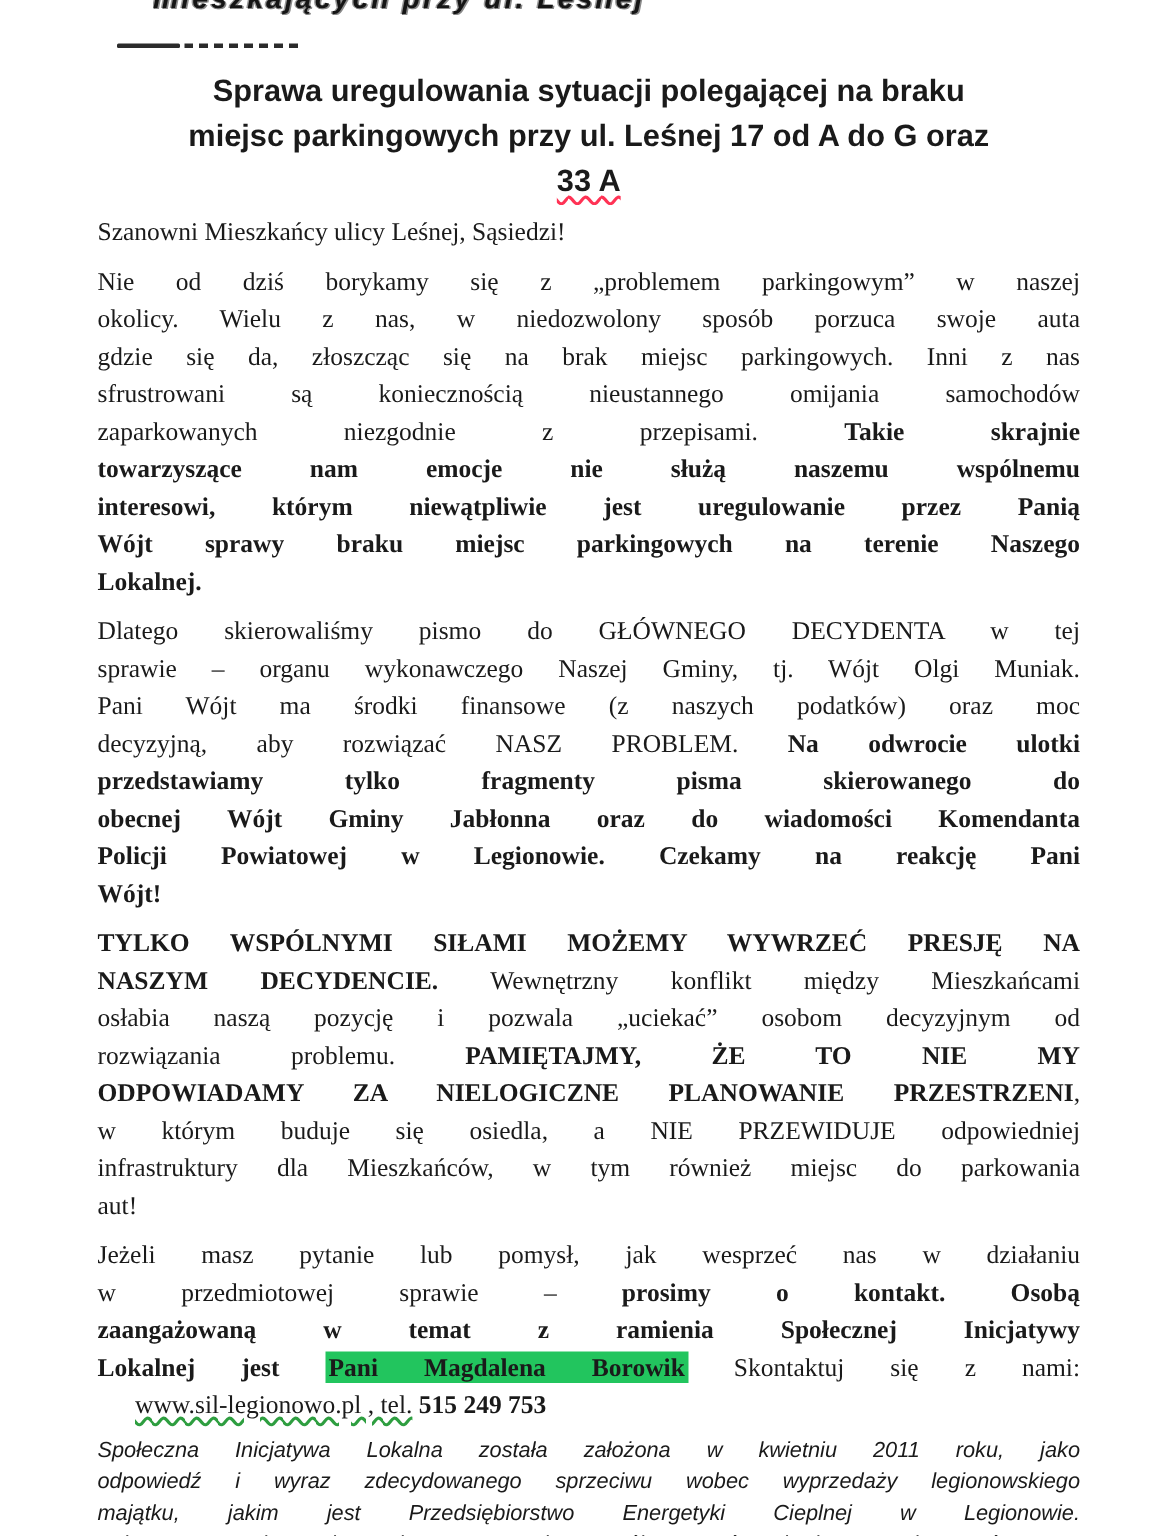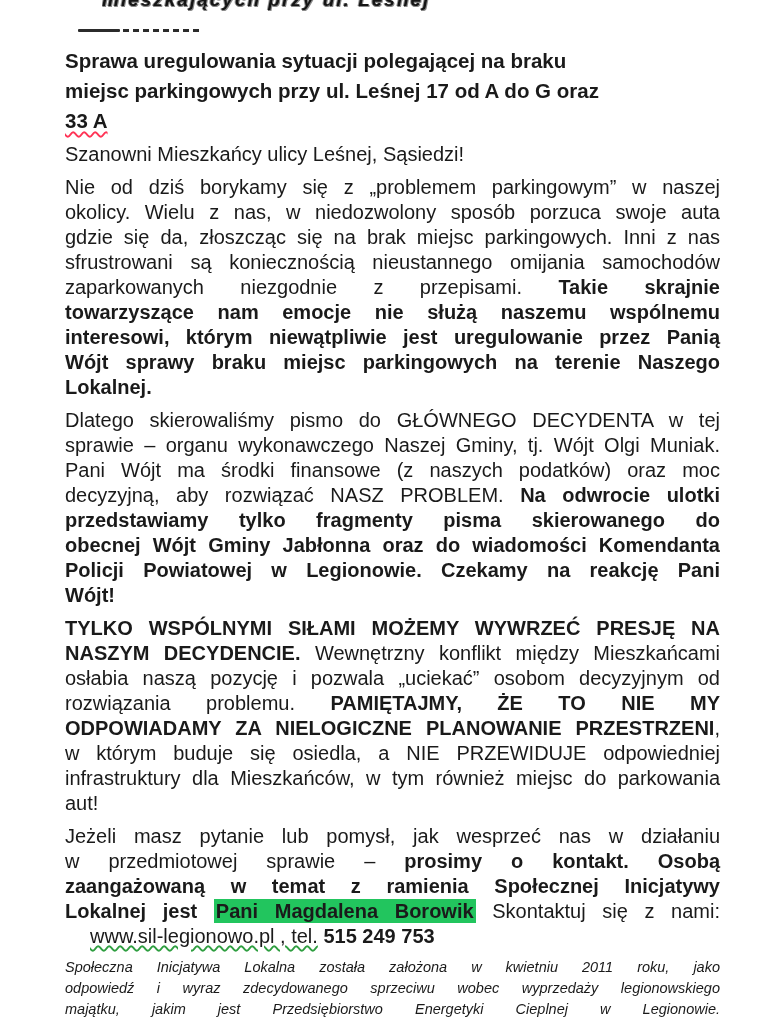--- a/index.html
+++ b/index.html
@@ -21,23 +21,23 @@
   }
 
   
   .divider{margin:16px 0 0 13px;display:flex;align-items:center;width:122px;height:4px;}
   .divider .solid{width:42px;height:3px;background:#2b2b2b;border-radius:1px;}
   .divider .dashes{flex:1;height:3px;margin-left:3px;
     background:repeating-linear-gradient(90deg,#2b2b2b 0 6px,transparent 6px 10px);}
 
   .block{color:#1a1a1a;}
   .block.title{margin:14px 0 6px;}
-  .block.title .line{text-align:left;font-weight:bold;font-size:20.5px;line-height:30px;}
+  .block.title .line{text-align:center;font-weight:bold;font-size:20.5px;line-height:30px;}
 
-  .block.para{font-size:20px;line-height:25px;margin:0 0 8px;}
+  .block.para{font-size:17px;line-height:25px;margin:0 0 8px;font-family:Liberation Serif, serif;}
   .block.para .jline{text-align:justify;text-align-last:justify;}
   .block.para .jline.last{text-align-last:left;}
 
   .block.footer{font-style:italic;font-size:14.5px;line-height:21px;margin-top:0;}
   .block.footer .jline{text-align:justify;text-align-last:justify;}
   .block.footer .jline.last{text-align-last:justify;}
 
   .run{white-space:pre-wrap;}
   .b{font-weight:700;}
   .hl{background:#22c55e;padding:1px 2px;}

